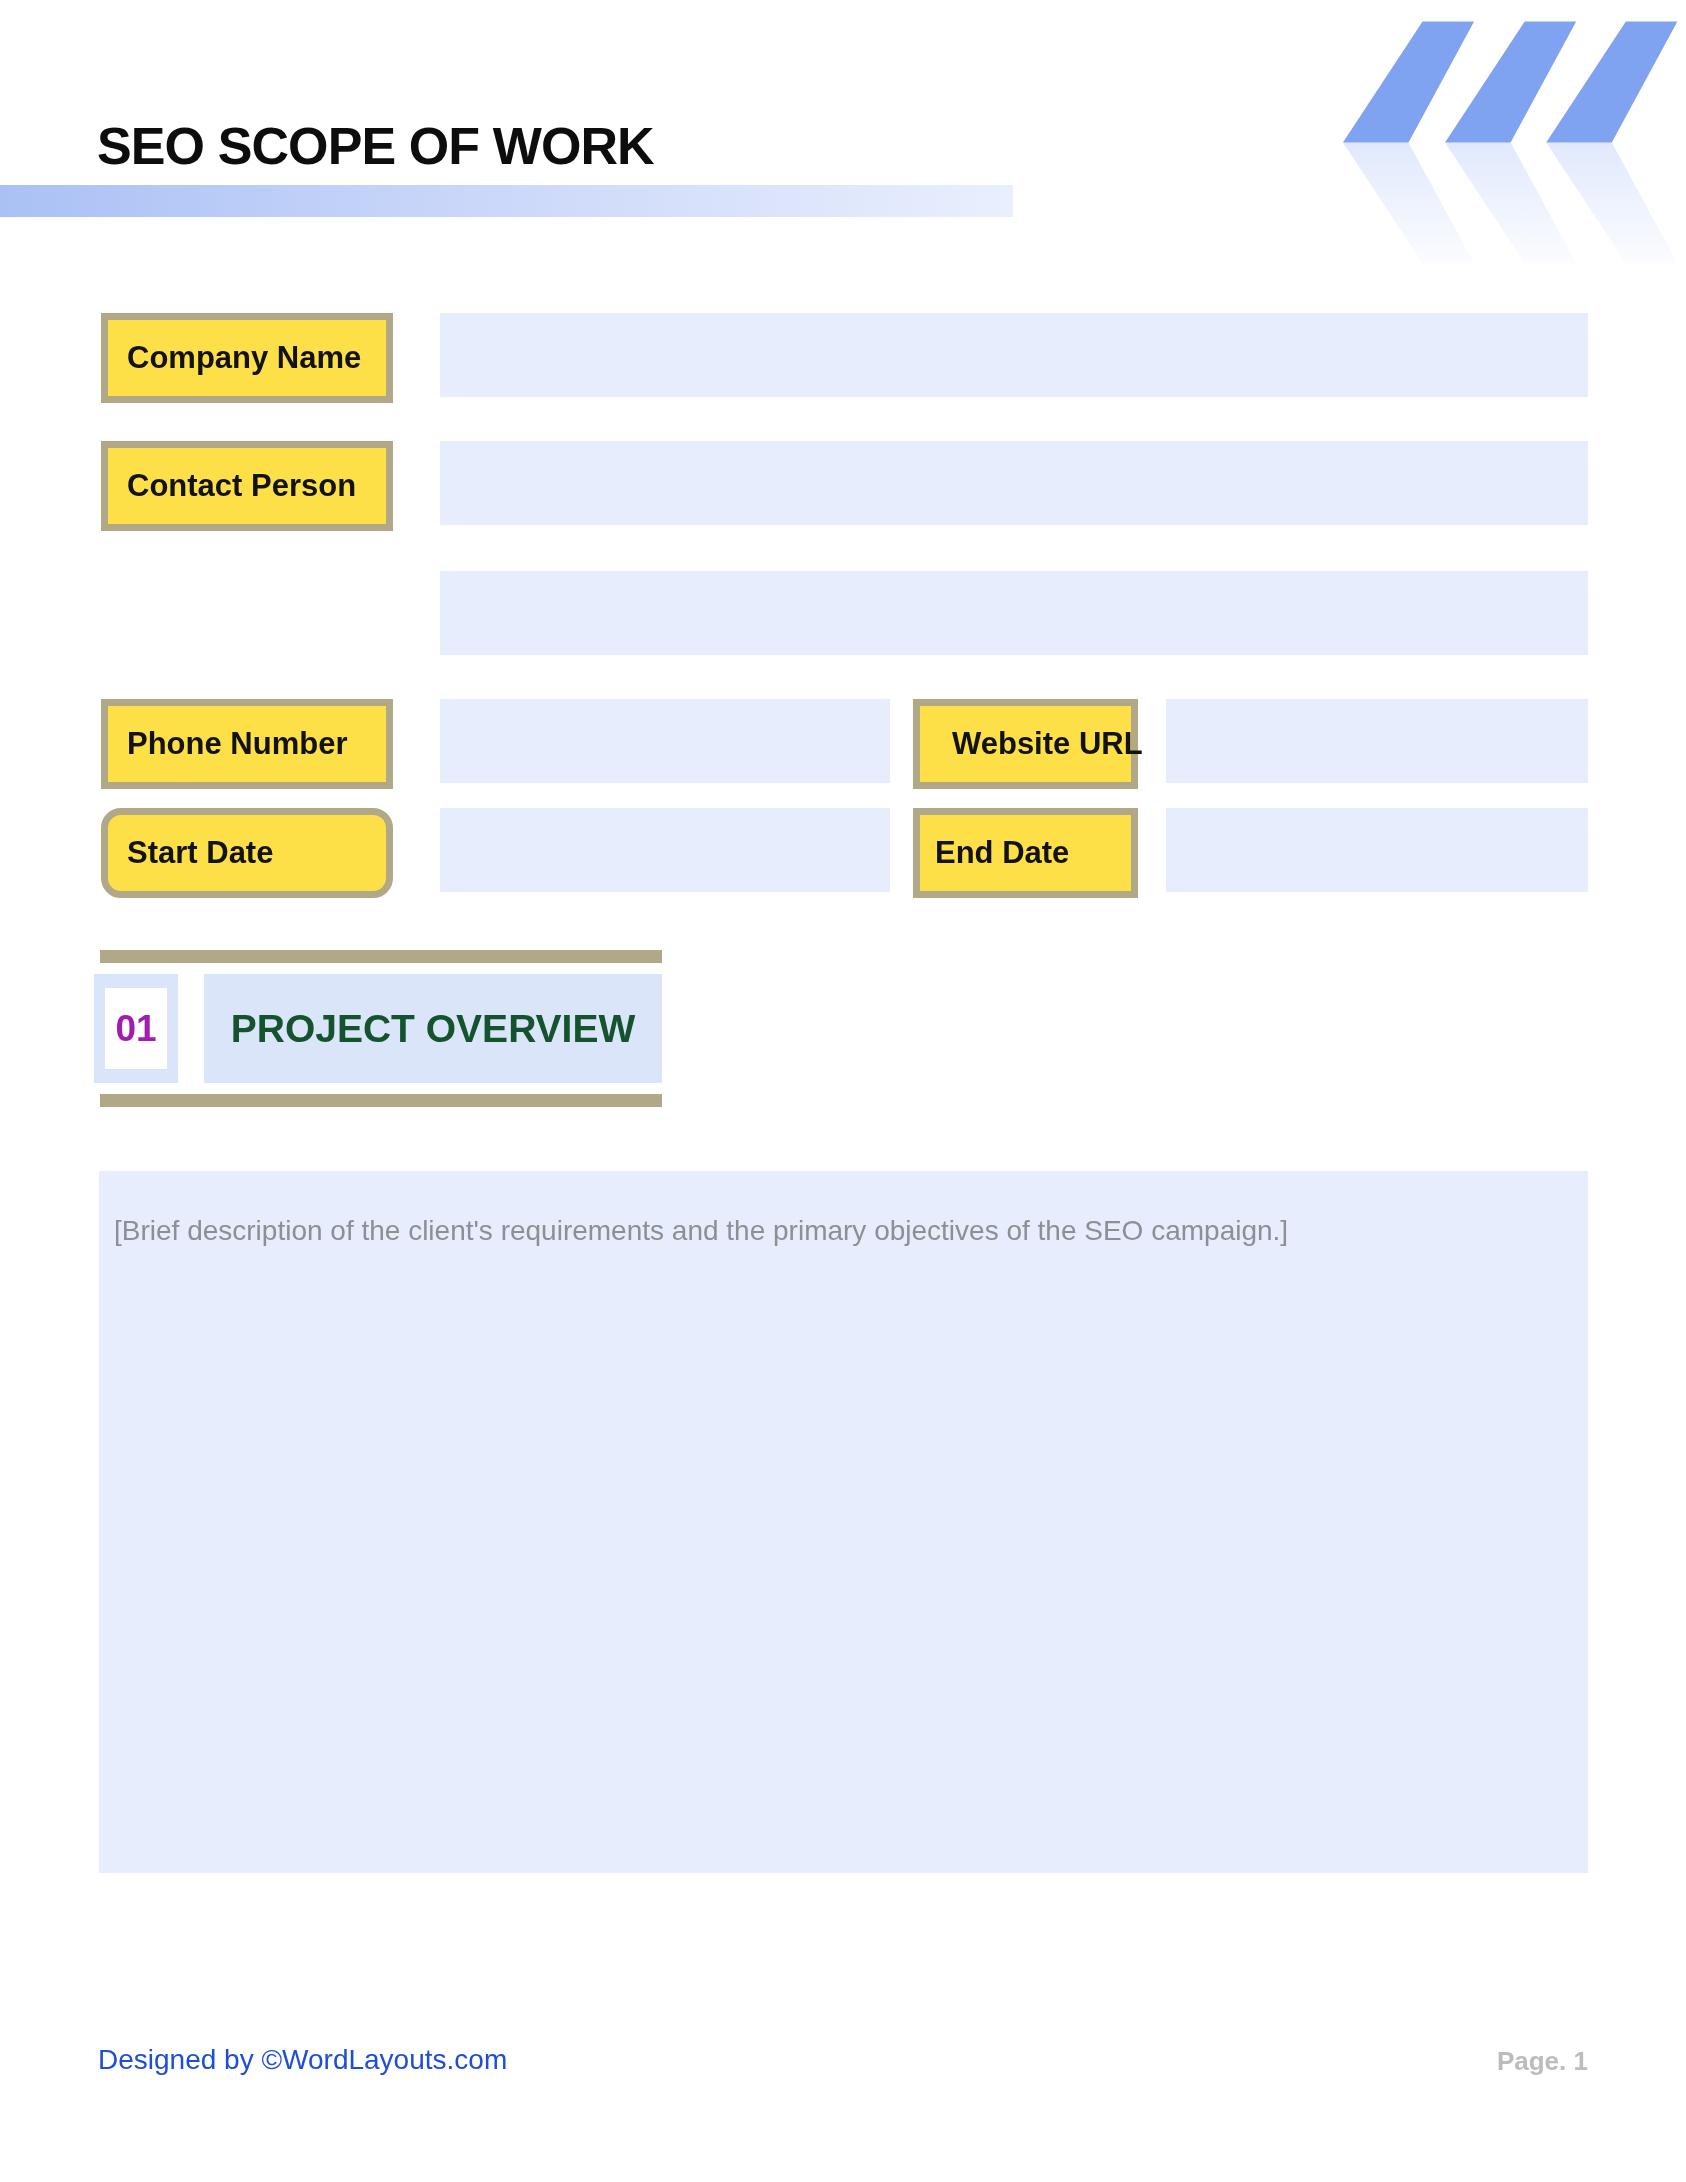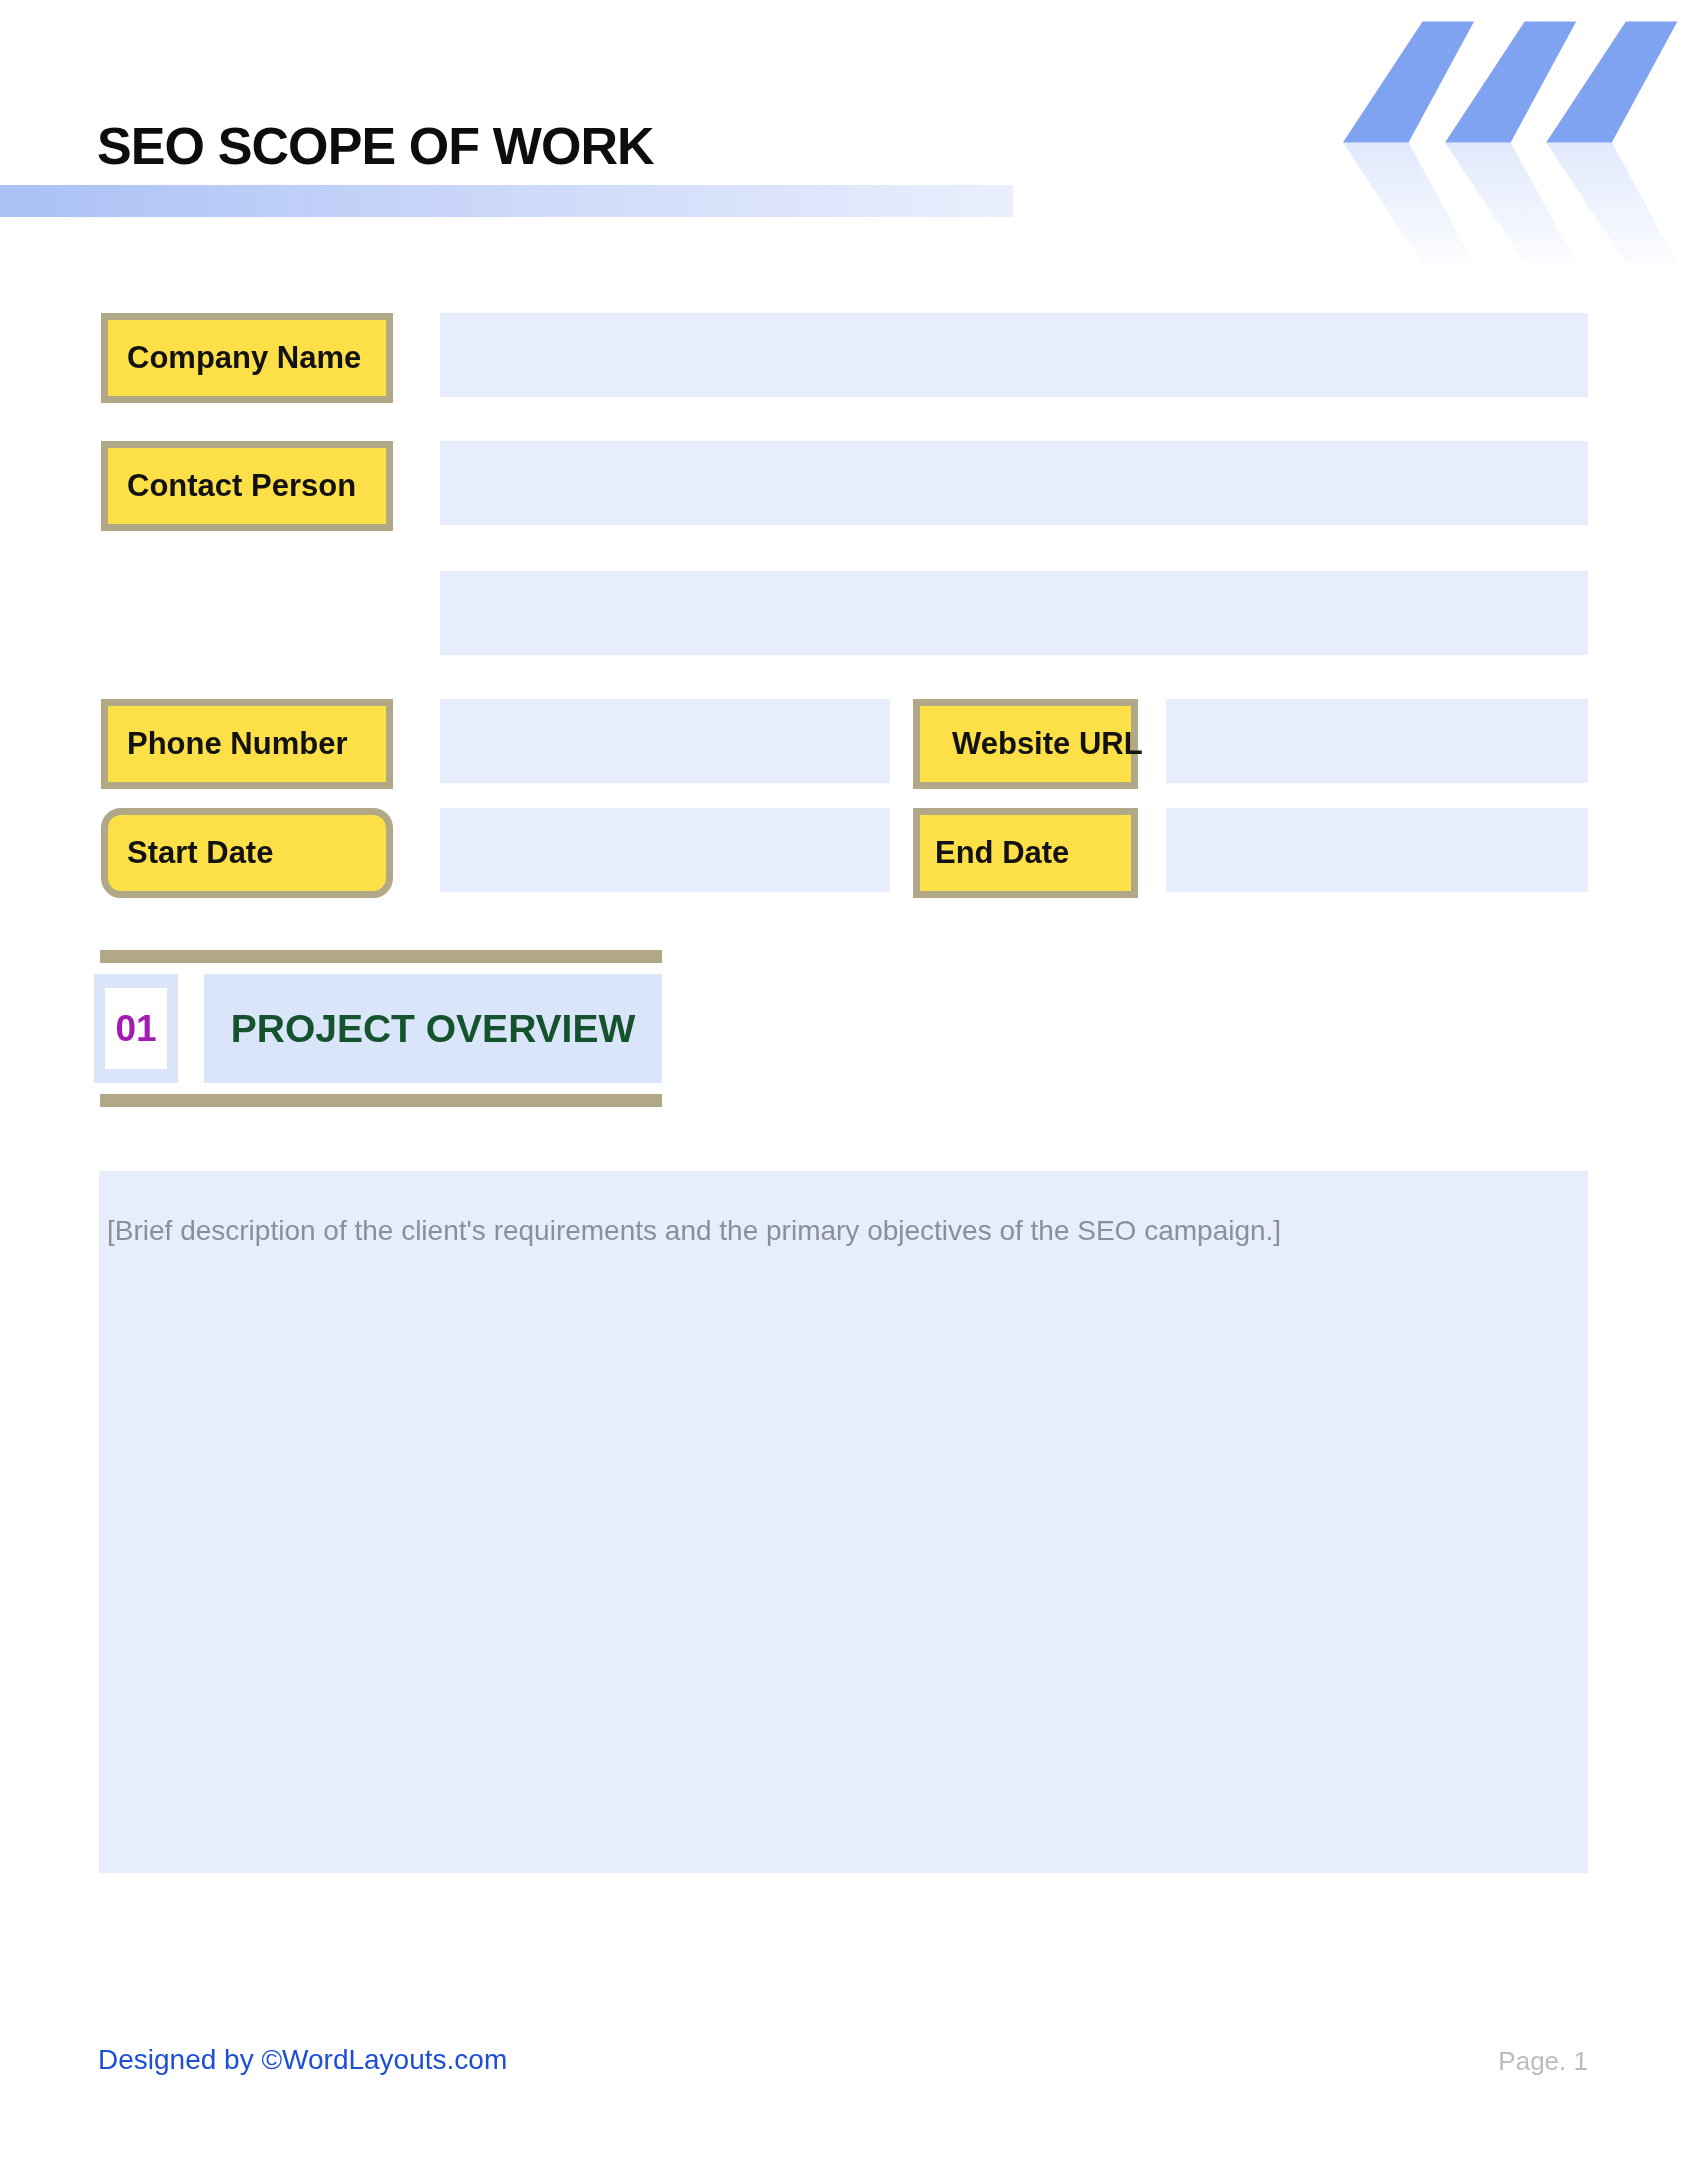--- a/index.html
+++ b/index.html
@@ -55,33 +55,33 @@
     position:absolute;left:204px;top:974px;width:458px;height:109px;
     background:#dbe5fa;display:flex;align-items:center;justify-content:center;
   }
   .sec-titlebar span{
     font-size:39px;font-weight:bold;color:#14532d;letter-spacing:0;white-space:nowrap;
   }
   
   .overview-box{
     position:absolute;left:99px;top:1171px;width:1489px;height:702px;
     background:#e7edfc;box-sizing:border-box;
-    padding:41px 19px 0 8px;
+    padding:41px 19px 0 15px;
   }
   .overview-box span{
     font-size:28px;color:#8b8f96;line-height:37px;
   }
   
   .footer-credit{
     position:absolute;left:98px;top:2044px;
     font-size:28px;color:#1d4ed8;white-space:nowrap;
   }
   .footer-page{
     position:absolute;right:98px;top:2046px;
-    font-size:26px;font-weight:normal;color:#bcbcbc;white-space:nowrap;
+    font-size:26px;font-weight:bold;color:#bcbcbc;white-space:nowrap;
   }
 </style>
 </head>
 <body>
 
 <div class="page">
 
   <div class="doc-title">SEO SCOPE OF WORK</div>
   <div class="title-underline"></div>
 

